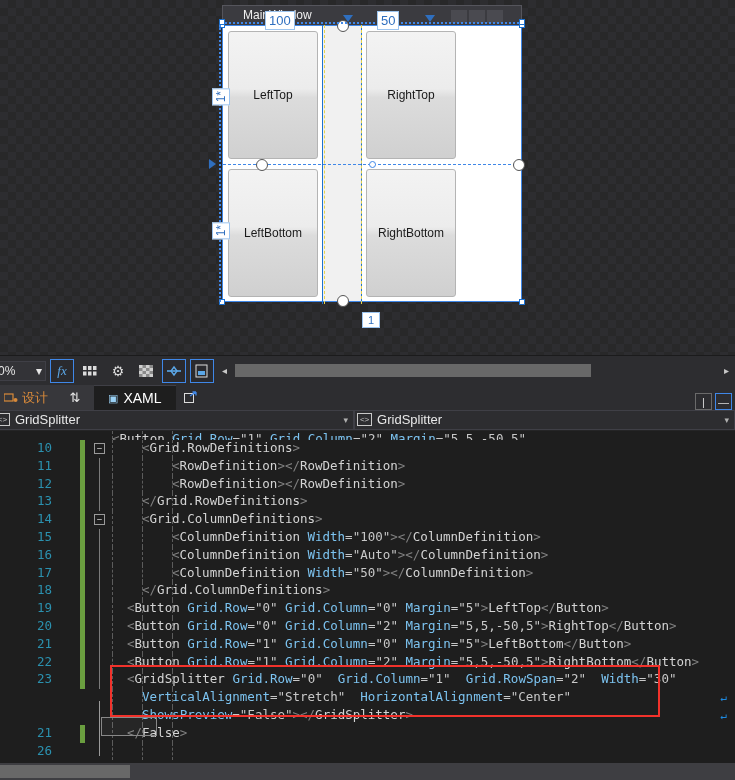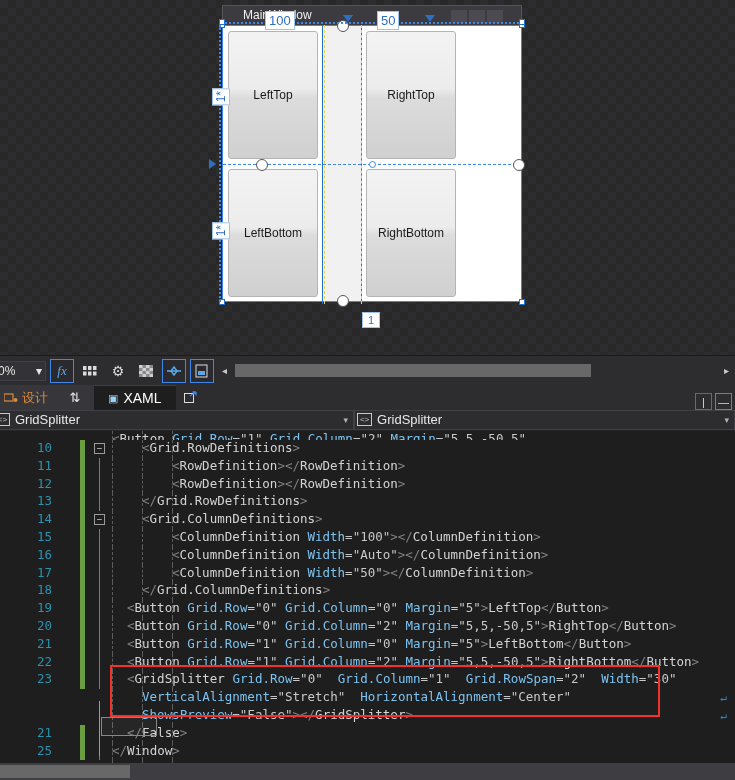--- a/index.html
+++ b/index.html
@@ -442,21 +442,20 @@
         <div class="crow"><span class="lnum">17</span><span class="chbar"></span><span class="foldline"></span><span class="guide" style="left: 112px;"></span><span class="guide" style="left: 142px;"></span><span class="guide" style="left: 172px;"></span><span class="ctext" style="left: 172px;"><span class="tag">&lt;</span><span class="name">ColumnDefinition </span><span class="attr">Width</span><span class="val">="50"</span><span class="tag">&gt;&lt;/</span><span class="name">ColumnDefinition</span><span class="tag">&gt;</span></span></div>
         <div class="crow"><span class="lnum">18</span><span class="chbar"></span><span class="foldline"></span><span class="guide" style="left: 112px;"></span><span class="guide" style="left: 142px;"></span><span class="guide" style="left: 172px;"></span><span class="ctext" style="left: 142px;"><span class="tag">&lt;/</span><span class="name">Grid.ColumnDefinitions</span><span class="tag">&gt;</span></span></div>
         <div class="crow"><span class="lnum">19</span><span class="chbar"></span><span class="foldline"></span><span class="guide" style="left: 112px;"></span><span class="guide" style="left: 142px;"></span><span class="guide" style="left: 172px;"></span><span class="ctext" style="left: 127px;"><span class="tag">&lt;</span><span class="name">Button </span><span class="attr">Grid.Row</span><span class="val">="0" </span><span class="attr">Grid.Column</span><span class="val">="0" </span><span class="attr">Margin</span><span class="val">="5"</span><span class="tag">&gt;</span><span class="txt">LeftTop</span><span class="tag">&lt;/</span><span class="name">Button</span><span class="tag">&gt;</span></span></div>
         <div class="crow"><span class="lnum">20</span><span class="chbar"></span><span class="foldline"></span><span class="guide" style="left: 112px;"></span><span class="guide" style="left: 142px;"></span><span class="guide" style="left: 172px;"></span><span class="ctext" style="left: 127px;"><span class="tag">&lt;</span><span class="name">Button </span><span class="attr">Grid.Row</span><span class="val">="0" </span><span class="attr">Grid.Column</span><span class="val">="2" </span><span class="attr">Margin</span><span class="val">="5,5,-50,5"</span><span class="tag">&gt;</span><span class="txt">RightTop</span><span class="tag">&lt;/</span><span class="name">Button</span><span class="tag">&gt;</span></span></div>
         <div class="crow"><span class="lnum">21</span><span class="chbar"></span><span class="foldline"></span><span class="guide" style="left: 112px;"></span><span class="guide" style="left: 142px;"></span><span class="guide" style="left: 172px;"></span><span class="ctext" style="left: 127px;"><span class="tag">&lt;</span><span class="name">Button </span><span class="attr">Grid.Row</span><span class="val">="1" </span><span class="attr">Grid.Column</span><span class="val">="0" </span><span class="attr">Margin</span><span class="val">="5"</span><span class="tag">&gt;</span><span class="txt">LeftBottom</span><span class="tag">&lt;/</span><span class="name">Button</span><span class="tag">&gt;</span></span></div>
         <div class="crow"><span class="lnum">22</span><span class="chbar"></span><span class="foldline"></span><span class="guide" style="left: 112px;"></span><span class="guide" style="left: 142px;"></span><span class="guide" style="left: 172px;"></span><span class="ctext" style="left: 127px;"><span class="tag">&lt;</span><span class="name">Button </span><span class="attr">Grid.Row</span><span class="val">="1" </span><span class="attr">Grid.Column</span><span class="val">="2" </span><span class="attr">Margin</span><span class="val">="5,5,-50,5"</span><span class="tag">&gt;</span><span class="txt">RightBottom</span><span class="tag">&lt;/</span><span class="name">Button</span><span class="tag">&gt;</span></span></div>
         <div class="crow"><span class="lnum">23</span><span class="chbar"></span><span class="foldline"></span><span class="guide" style="left: 112px;"></span><span class="guide" style="left: 142px;"></span><span class="guide" style="left: 172px;"></span><span class="ctext" style="left: 127px;"><span class="tag">&lt;</span><span class="name">GridSplitter </span><span class="attr">Grid.Row</span><span class="val">="0"  </span><span class="attr">Grid.Column</span><span class="val">="1"  </span><span class="attr">Grid.RowSpan</span><span class="val">="2"  </span><span class="attr">Width</span><span class="val">="30"</span></span></div>
         <div class="crow"><span class="guide" style="left: 112px;"></span><span class="guide" style="left: 142px;"></span><span class="guide" style="left: 172px;"></span><span class="ctext" style="left: 142px;"><span class="attr">VerticalAlignment</span><span class="val">="Stretch"  </span><span class="attr">HorizontalAlignment</span><span class="val">="Center"</span></span><span class="wrap-arrow">↵</span></div>
         <div class="crow"><span class="guide" style="left: 112px;"></span><span class="guide" style="left: 142px;"></span><span class="guide" style="left: 172px;"></span><span class="ctext" style="left: 142px;"><span class="attr">ShowsPreview</span><span class="val">="False"</span><span class="tag">&gt;&lt;/</span><span class="name">GridSplitter</span><span class="tag">&gt;</span></span><span class="wrap-arrow">↵</span></div>
         <div class="crow"><span class="lnum">21</span><span class="chbar"></span><span class="foldline"></span><span class="guide" style="left: 112px;"></span><span class="guide" style="left: 142px;"></span><span class="guide" style="left: 172px;"></span><span class="ctext" style="left: 127px;"><span class="tag">&lt;/</span><span class="name">False</span><span class="tag">&gt;</span></span></div>
-        <div class="crow"><span class="lnum">25</span><span class="chbar"></span><span class="foldline"></span><span class="guide" style="left: 112px;"></span><span class="guide" style="left: 142px;"></span><span class="guide" style="left: 172px;"></span><span class="ctext" style="left: 112px;"><span class="tag">&lt;/</span><span class="name">Window</span><span class="tag">&gt;</span></span></div>
         <div class="crow"><span class="lnum">26</span><span class="guide" style="left: 112px;"></span><span class="guide" style="left: 142px;"></span><span class="guide" style="left: 172px;"></span><span class="ctext" style="left: 112px;"></span></div>
       </div>
     <div id="hl-box"></div>
     <div id="brace-win"></div>
     <div id="minimap-box"></div>
   </div>
 
   <div id="hscroll">
     <div id="hscroll-thumb"></div>
   </div>

